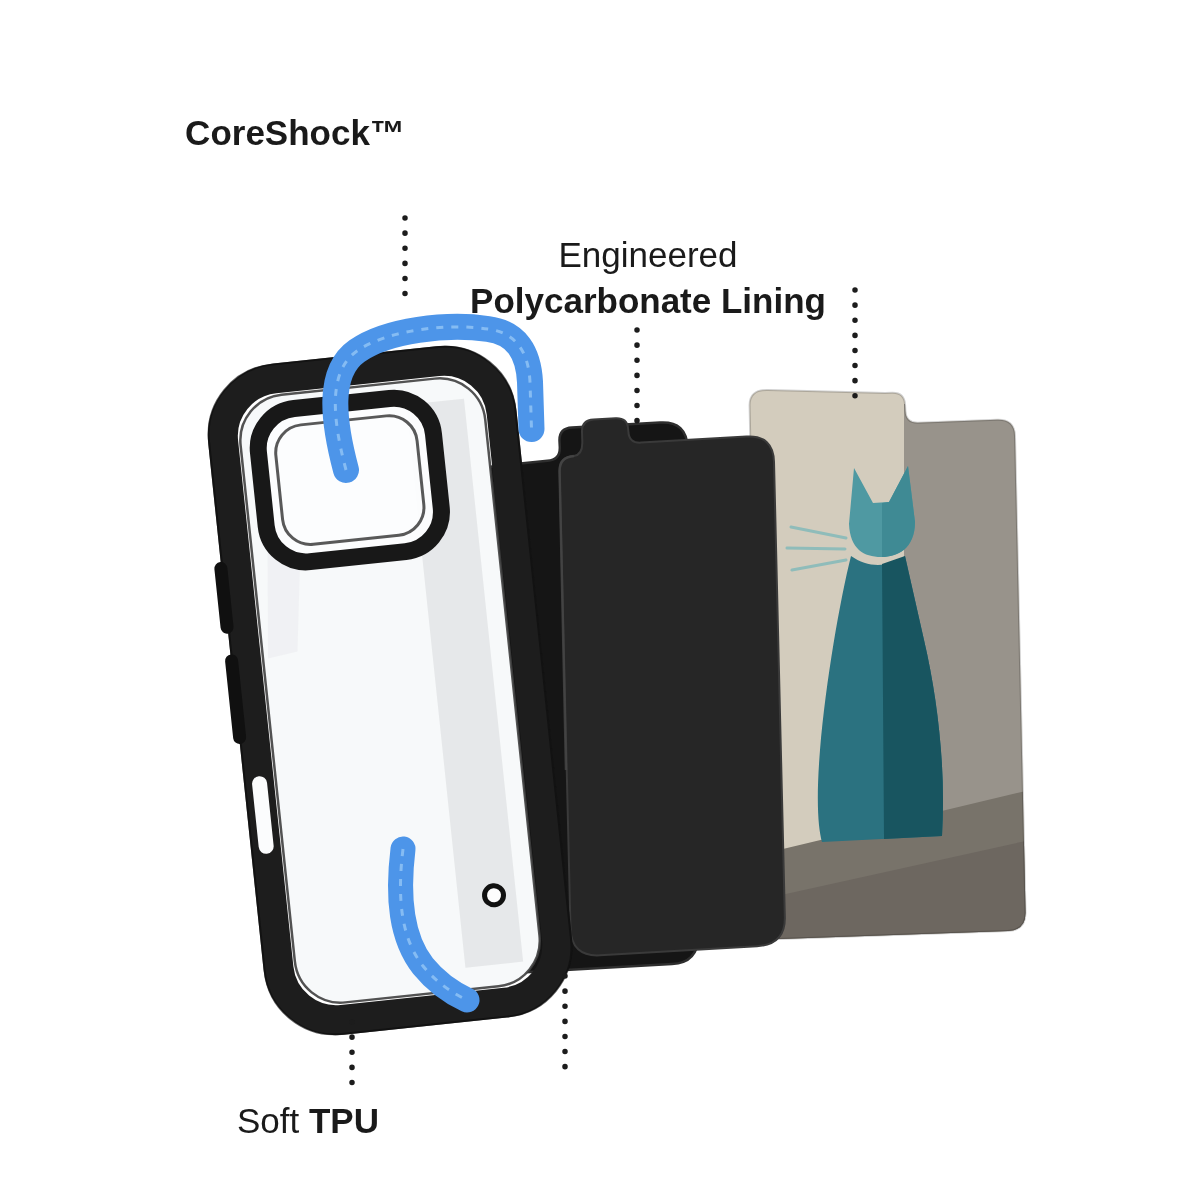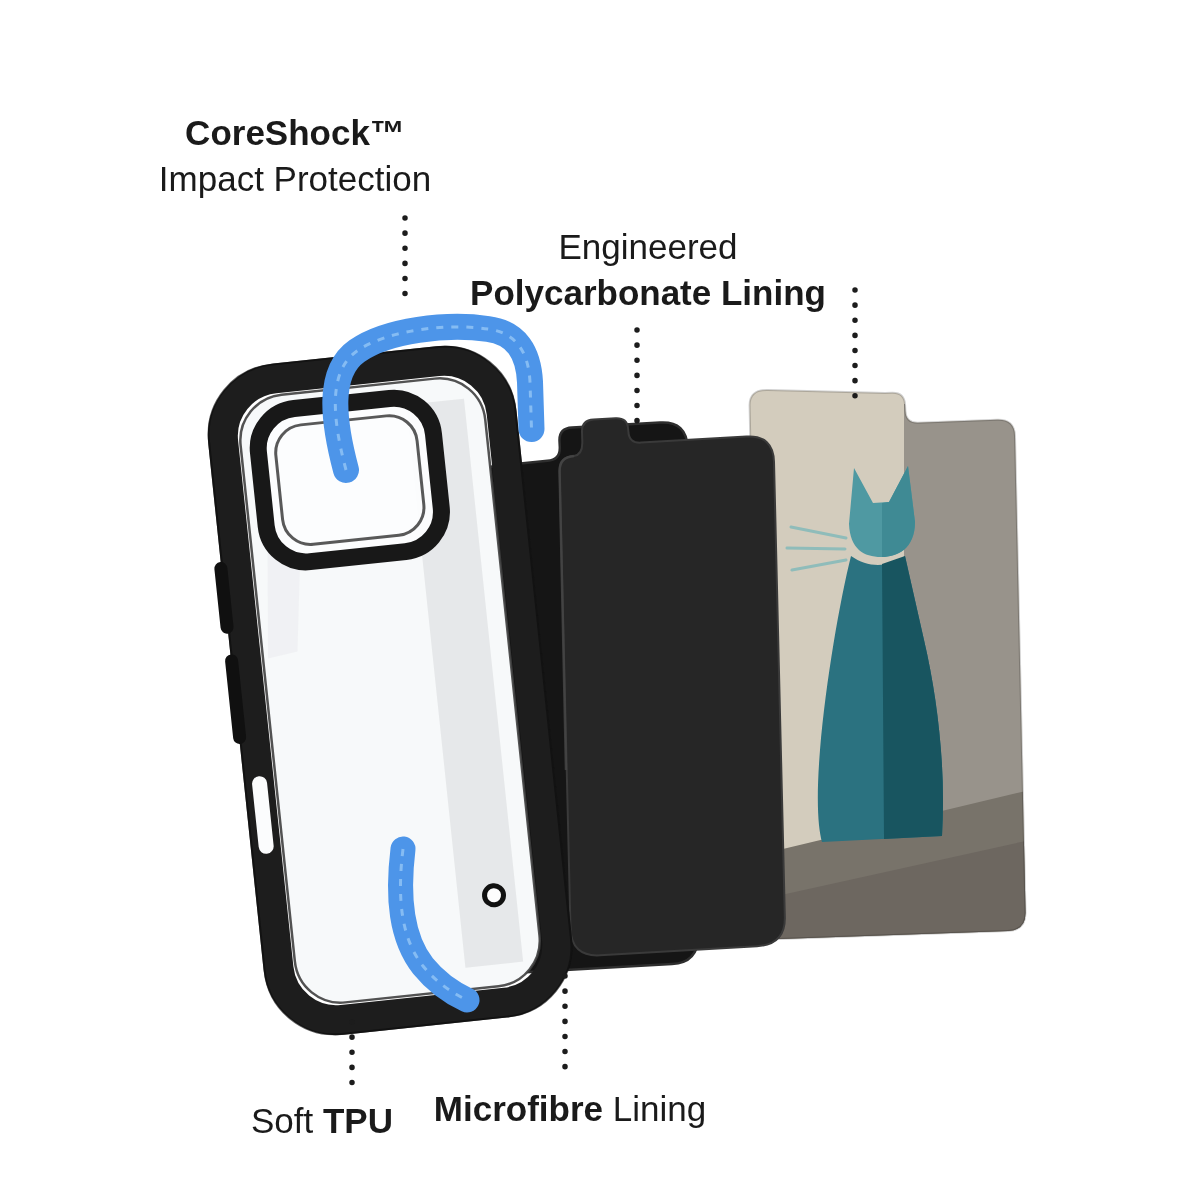--- a/index.html
+++ b/index.html
@@ -80,32 +80,28 @@
       <line x1="405" y1="218" x2="405" y2="306"></line>
       <line x1="637" y1="330" x2="637" y2="430"></line>
       <line x1="855" y1="290" x2="855" y2="396"></line>
       <line x1="352" y1="1022" x2="352" y2="1088"></line>
       <line x1="565" y1="976" x2="565" y2="1068"></line>
     </g>
   </svg>
 
   <div class="label" style="left:295px; top:110px">
     <div><span class="b">CoreShock™</span></div>
-    <div><span>Impact Protection</span></div>
   </div>
 
-  <div class="label" style="left:648px; top:224px">
+  <div class="label" style="left:648px; top:232px">
     <div><span>Engineered</span></div>
     <div><span class="b">Polycarbonate Lining</span></div>
   </div>
 
   <div class="label" style="left:960px; top:190px">
   </div>
 
-  <div class="label" style="left:322px; top:1098px">
+  <div class="label" style="left:308px; top:1098px">
     <span>Soft </span><span class="b">TPU</span>
   </div>
 
-  <div class="label" style="left:570px; top:1086px">
-    <span class="b">Microfibre</span><span> Lining</span>
-  </div>
 
 </div>
 
 </body></html>

